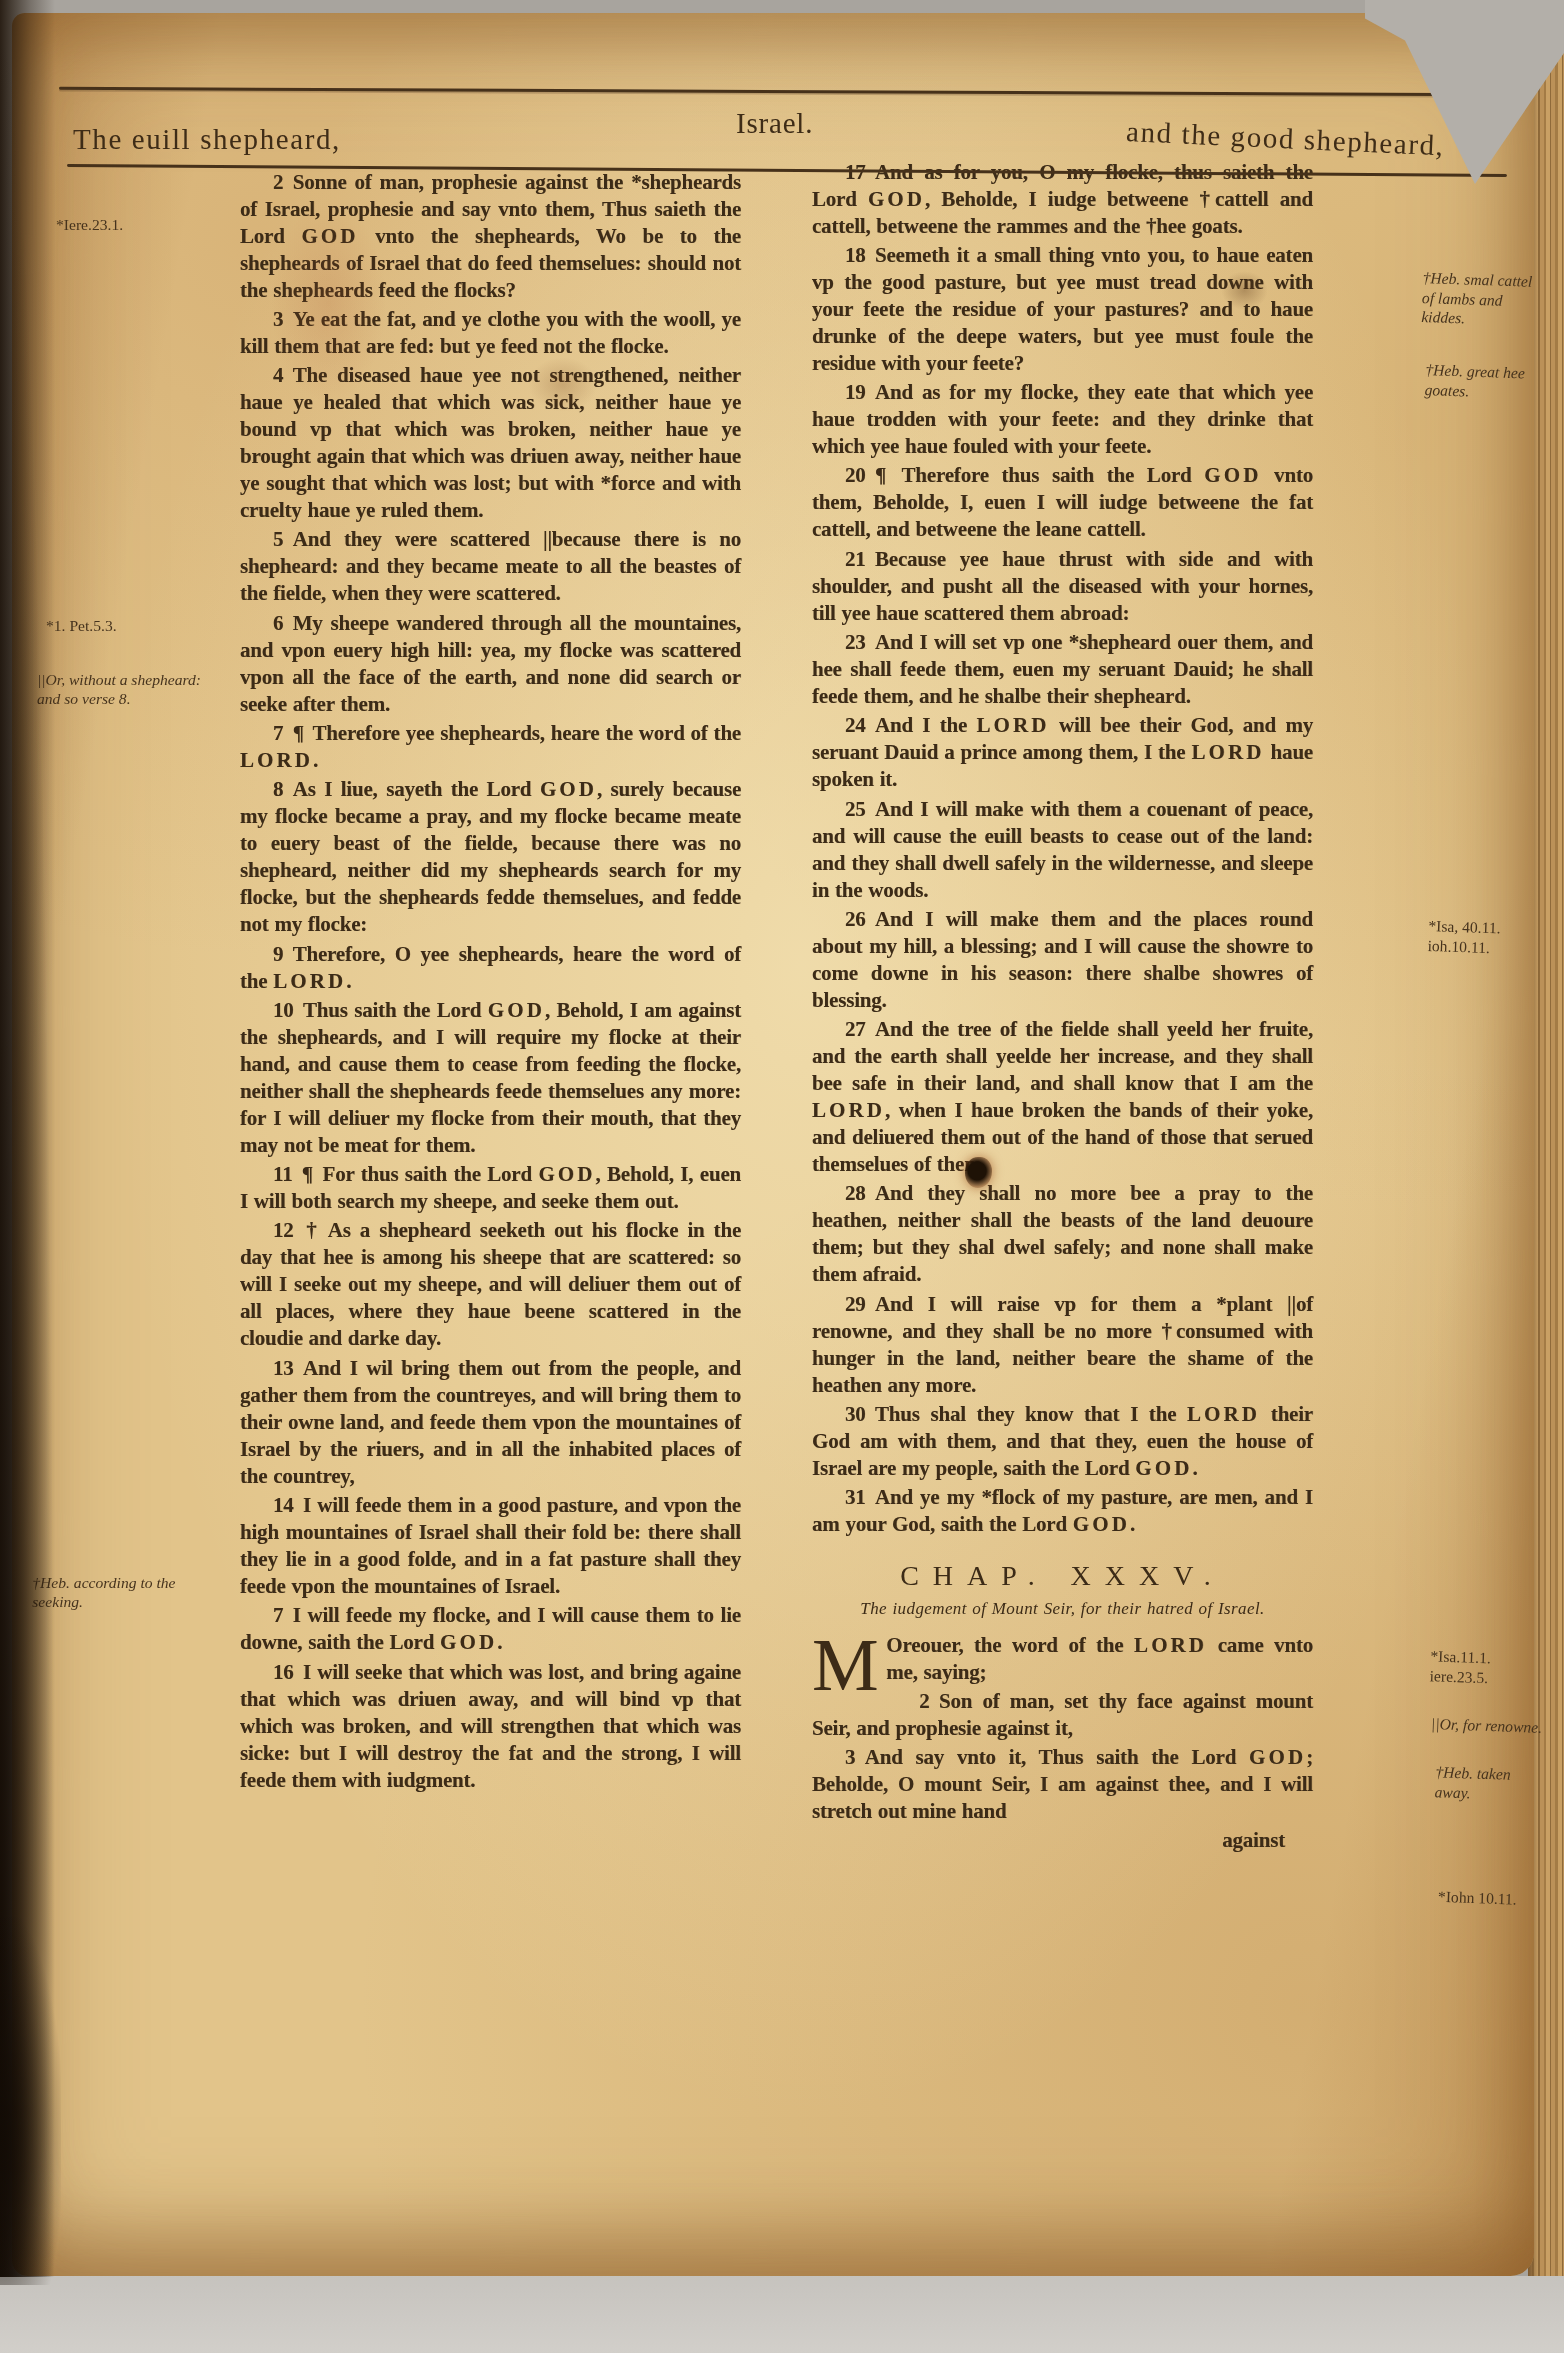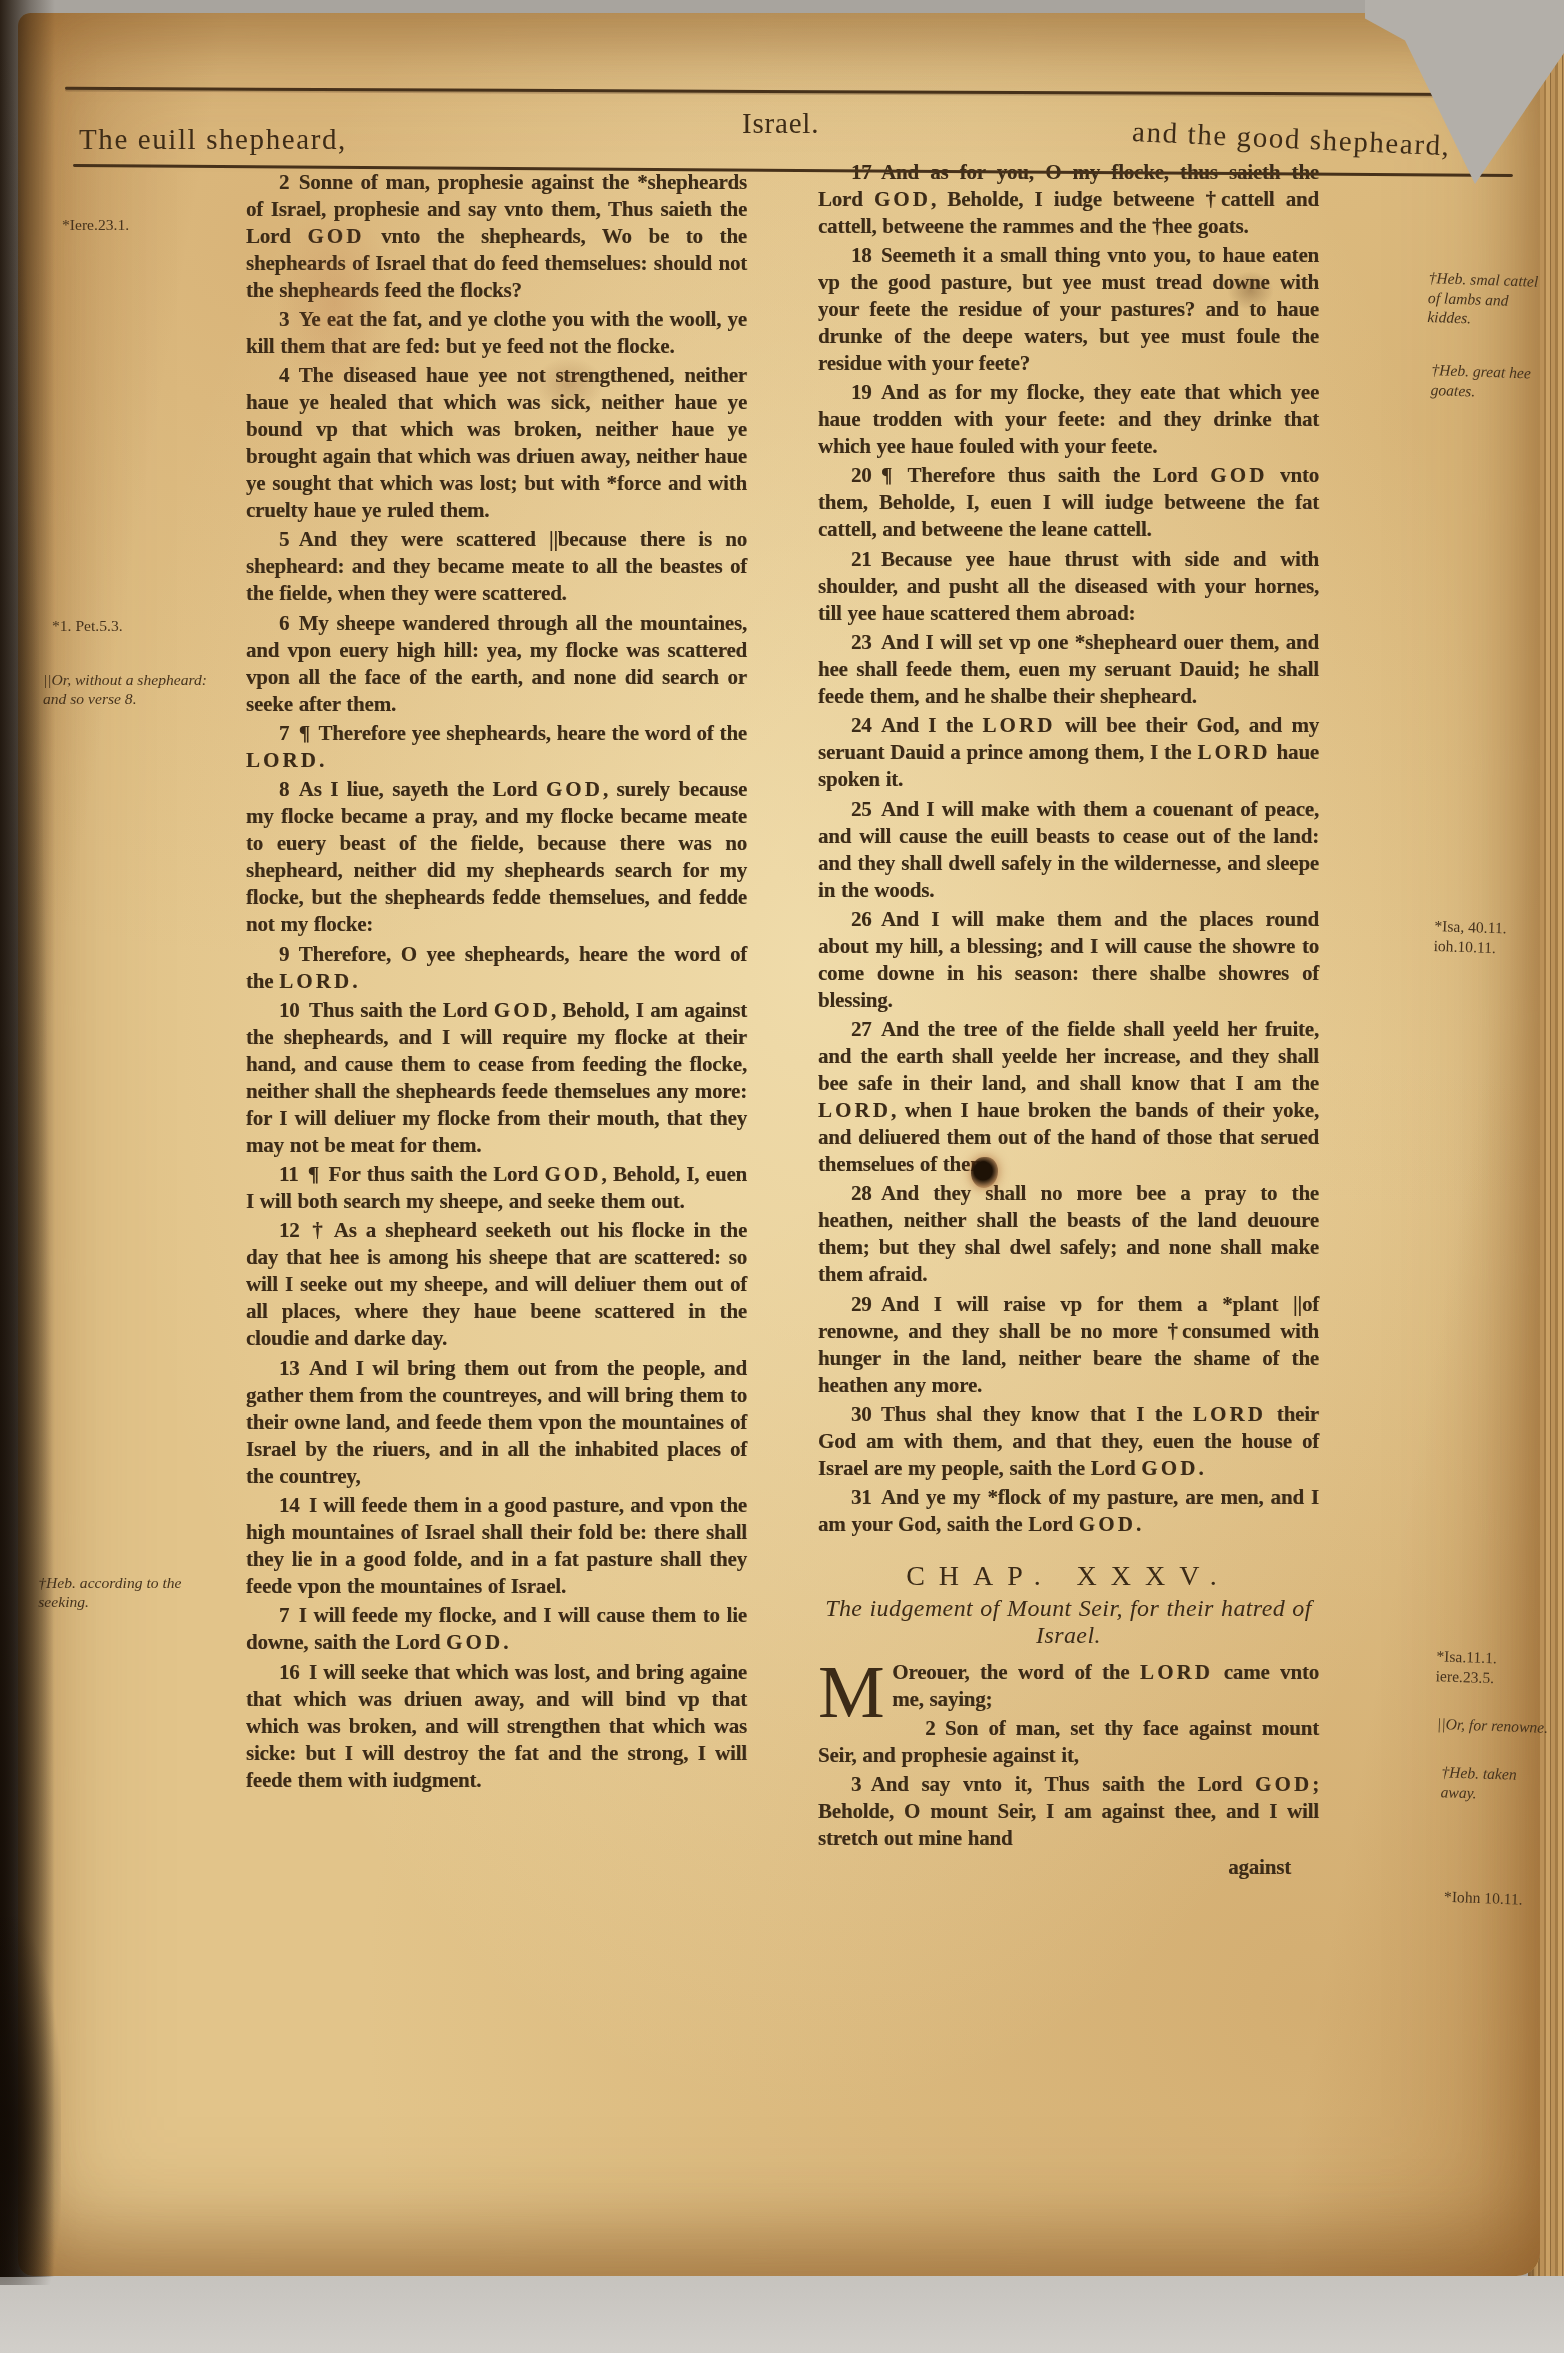--- a/index.html
+++ b/index.html
@@ -3,21 +3,21 @@
 <meta charset="utf-8">
 <style>
   html,body{margin:0;padding:0;}
   body{
     width:1565px;height:2354px;position:relative;overflow:hidden;
     background:#a8a49e;
     font-family:"Liberation Serif","DejaVu Serif",serif;
   }
   
   .page{
-    position:absolute;left:18px;top:12.5px;width:1522px;height:2263px;
+    position:absolute;left:12px;top:12.5px;width:1522px;height:2263px;
     border-radius:12.5px 20.3px 23.5px 15.6px;
     background-color:#e2c48a;
     background-image:
       radial-gradient(ellipse at 52% 42%, rgba(250,238,196,0.55), rgba(250,238,196,0) 62%),
       radial-gradient(circle at 16% 10%, rgba(184,124,60,0.22), rgba(184,124,60,0) 30%),
       radial-gradient(circle at 92% 18%, rgba(188,136,66,0.25), rgba(188,136,66,0) 34%),
       radial-gradient(circle at 85% 88%, rgba(177,122,57,0.30), rgba(177,122,57,0) 40%),
       linear-gradient(100deg, rgba(146,92,38,0.38), rgba(0,0,0,0) 11%, rgba(0,0,0,0) 86%, rgba(158,104,44,0.42));
     box-shadow: inset 0 0 133px rgba(122,72,22,0.50), inset 0 -39px 70px rgba(128,78,28,0.35),
                 inset 0 31px 55px rgba(140,90,35,0.28);
@@ -68,21 +68,21 @@
   .verse{margin:0 0 2.3px 0;text-indent:33px;}
   .verse.dropv{text-indent:0;margin-top:4.7px;}
   .vnum{font-weight:700;padding-right:9.4px;}
   .lg{letter-spacing:3.1px;font-weight:700;}
   .pilc{padding-right:3.1px;}
   .dc{float:left;font-size:75px;line-height:58px;font-weight:400;margin:4.7px 7.8px 0 0;
       text-shadow:none;}
   .chap-heading{margin:23.5px 0 6.3px 0;text-align:center;font-size:28px;font-weight:400;
       letter-spacing:14px;text-indent:0;text-shadow:none;}
   .chap-summary{margin:0 0 9.4px 0;text-align:center;font-style:italic;font-weight:400;
-      font-size:24px;text-indent:0;letter-spacing:0.4px;text-shadow:none;}
+      font-size:17px;text-indent:0;letter-spacing:0.4px;text-shadow:none;}
   .catchword{text-align:right;padding-right:28px;font-weight:700;}
   
   .mnote{position:absolute;font-size:15.6px;line-height:19.6px;width:164px;color:#46331d;z-index:2;}
   .mnote.italic{font-style:italic;}
   .mnote.rot{transform:rotate(2deg);}
   
   .wormhole{
     position:absolute;left:953px;top:1144px;width:27px;height:31px;z-index:2;border-radius:50% 45% 55% 50%;
     background:radial-gradient(circle at 45% 45%, #1e1206 0 40%, rgba(120,60,20,0.55) 70%, rgba(120,60,20,0) 100%);
     box-shadow:0 0 11px rgba(150,70,20,0.6);

